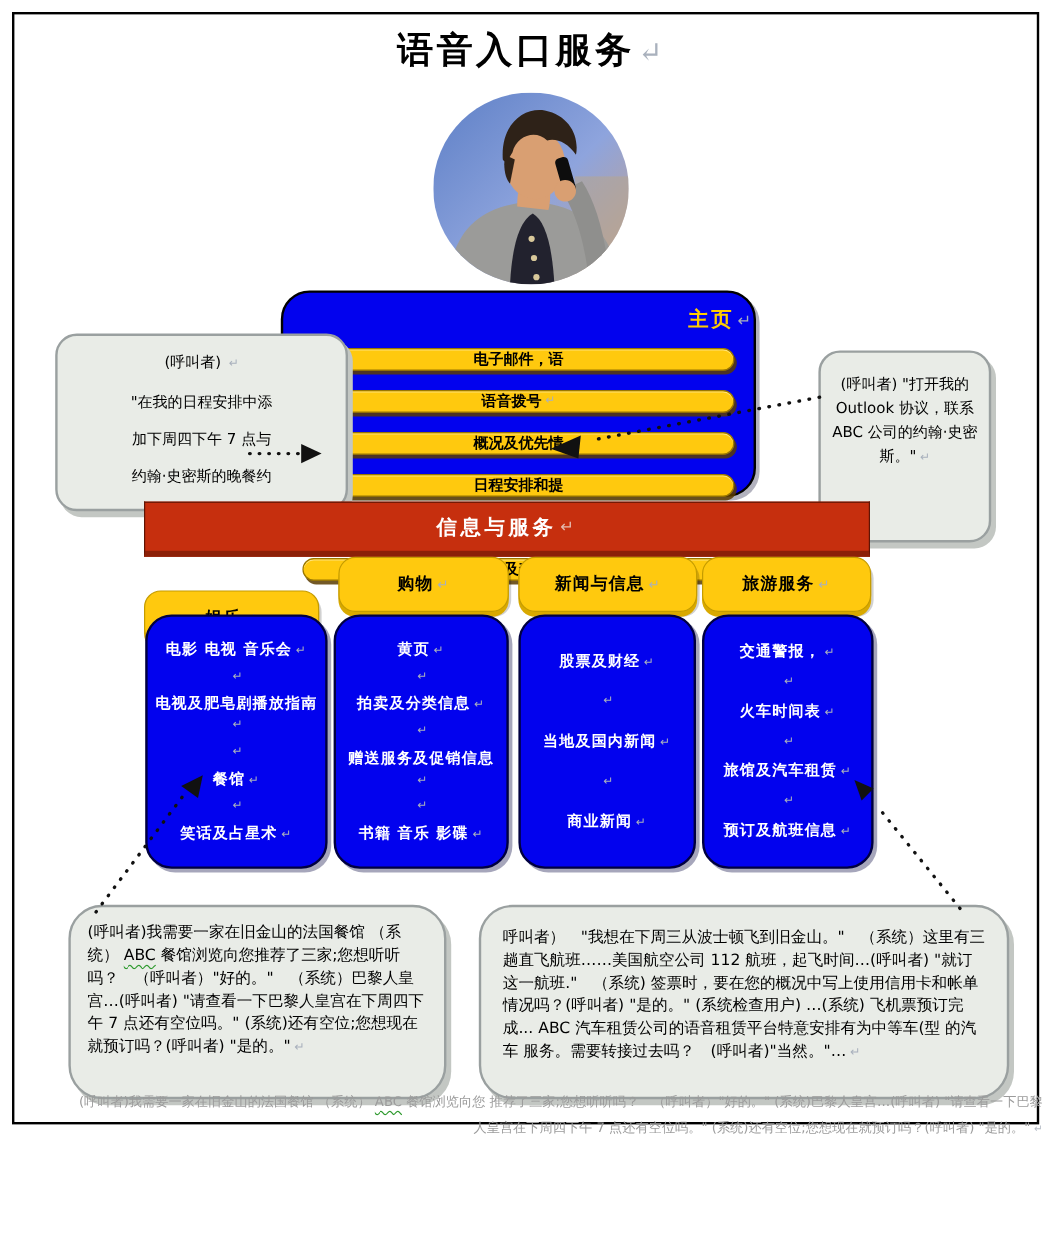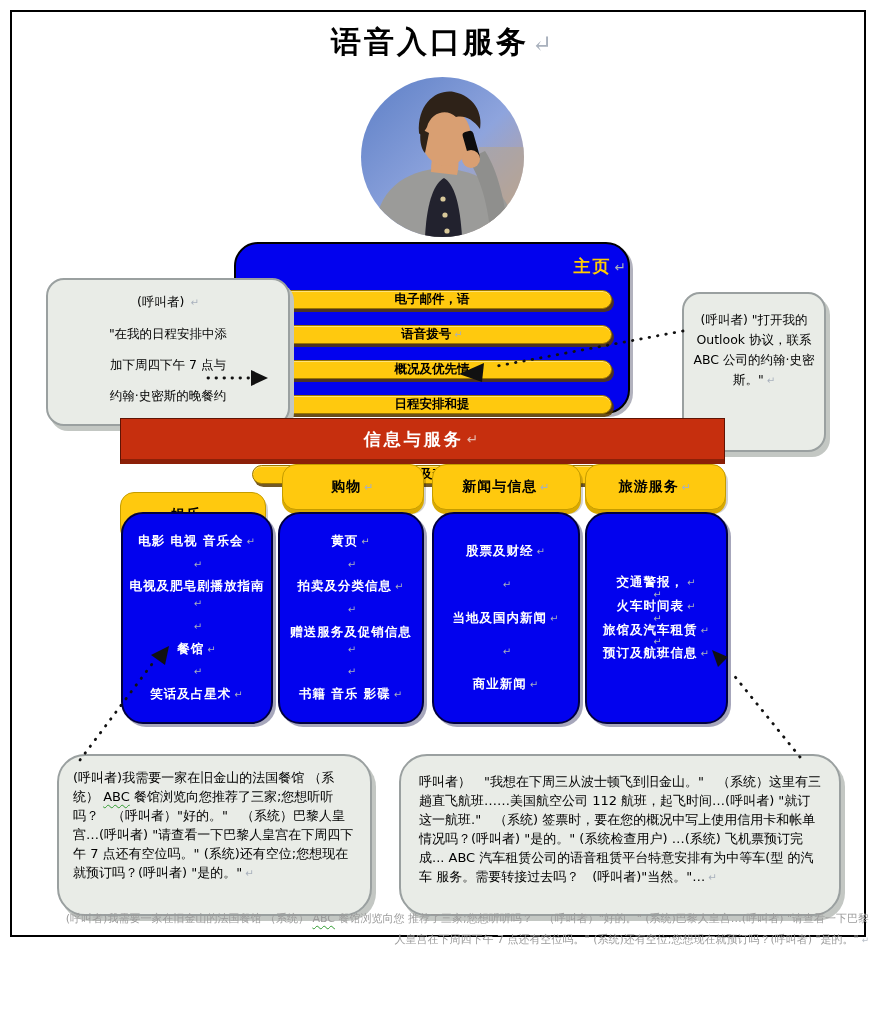--- a/index.html
+++ b/index.html
@@ -38,21 +38,21 @@
            border-radius:14px;display:flex;align-items:center;justify-content:center;font-weight:bold;
            font-size:14px;letter-spacing:1px;box-shadow:0 4px 0 #d9a900,2px 4px 0 rgba(0,0,0,.18);}
   .c1{left:120px;width:144px;margin-top:28px;} .c2{left:282px;width:140px;}
   .c3{left:432px;width:147px;} .c4{left:585px;width:139px;}
   
   .list-box{position:absolute;top:512px;height:212px;background:#0202ee;border:2px solid #000040;
             border-radius:22px;box-shadow:3px 3px 0 rgba(0,0,60,.35);color:#fff;font-weight:bold;
             font-size:12.5px;text-align:center;display:flex;flex-direction:column;
             justify-content:space-evenly;padding:8px 6px;box-sizing:border-box;letter-spacing:1px;}
   .b1{left:121px;width:152px;align-items:center;} .b2{left:278px;width:146px;align-items:center;}
-  .b3{left:432px;width:148px;} .b4{left:585px;width:143px;justify-content:center;}
+  .b3{left:432px;width:148px;} .b4{left:585px;width:143px;}
   .item{line-height:1.35;}
   .sep{line-height:.7;font-weight:400;}
   
   .dialog{position:absolute;background:#e9ece7;border:2px solid #9aa0a0;border-radius:28px;
           box-shadow:4px 5px 0 #c3c7c3;font-size:13px;line-height:19px;padding:12px 14px;
           box-sizing:border-box;text-align:left;}
   .dialog-left{left:57px;top:754px;width:315px;height:162px;}
   .dialog-right{left:399px;top:754px;width:442px;height:162px;padding:16px 18px;}
   .wavy{text-decoration-line:underline;text-decoration-style:wavy;text-decoration-color:#2f9a2f;
         text-decoration-thickness:1px;text-underline-offset:3px;}

